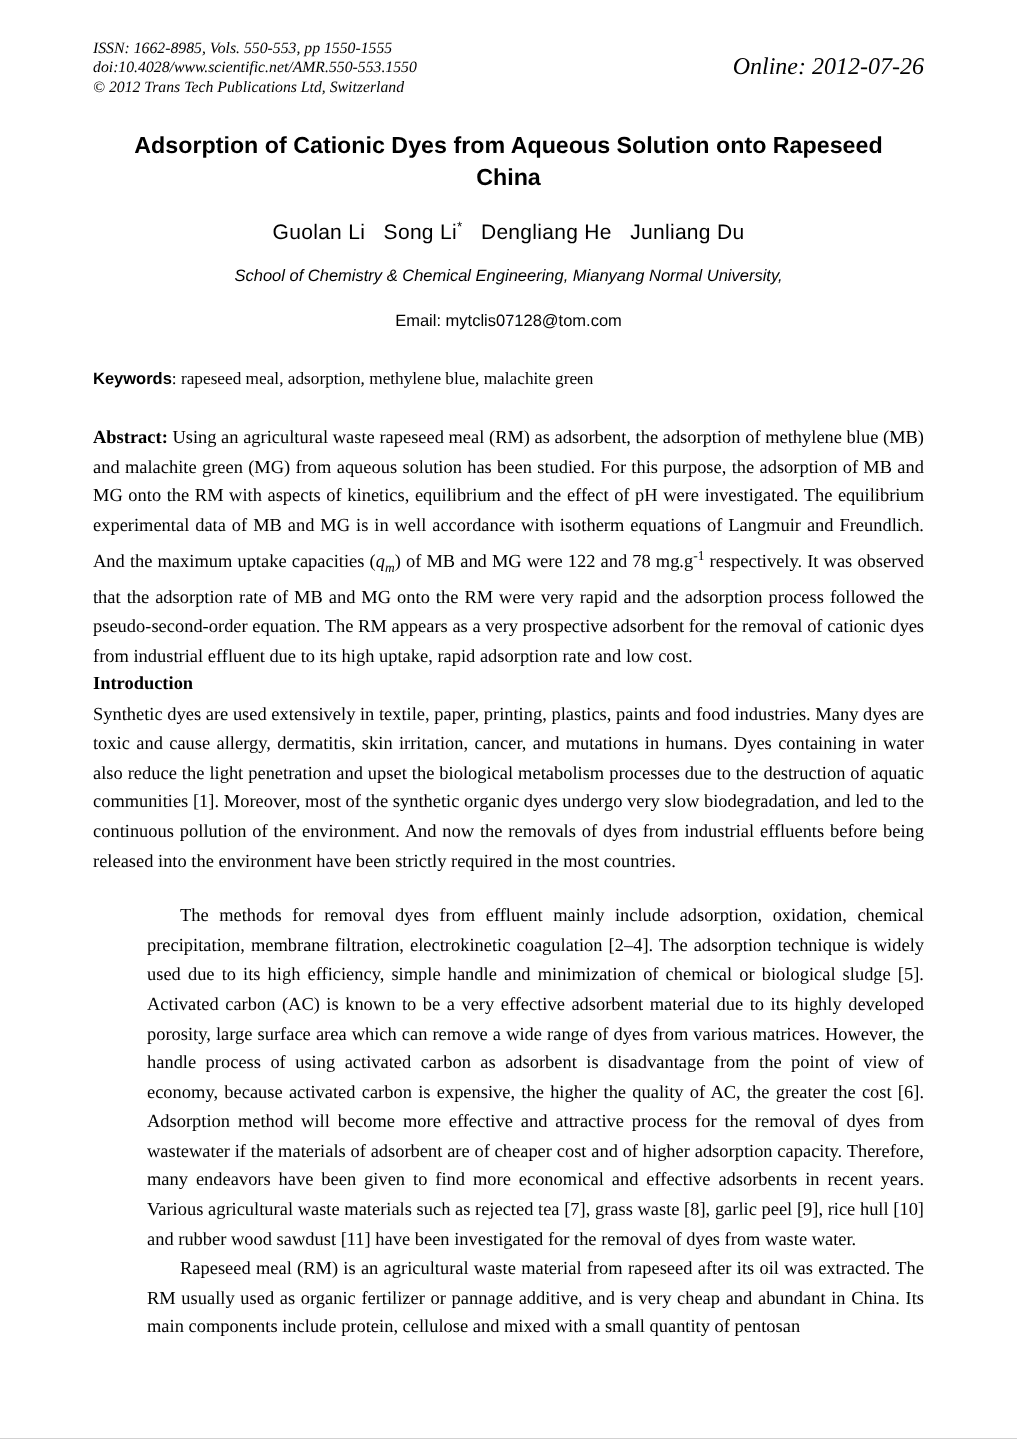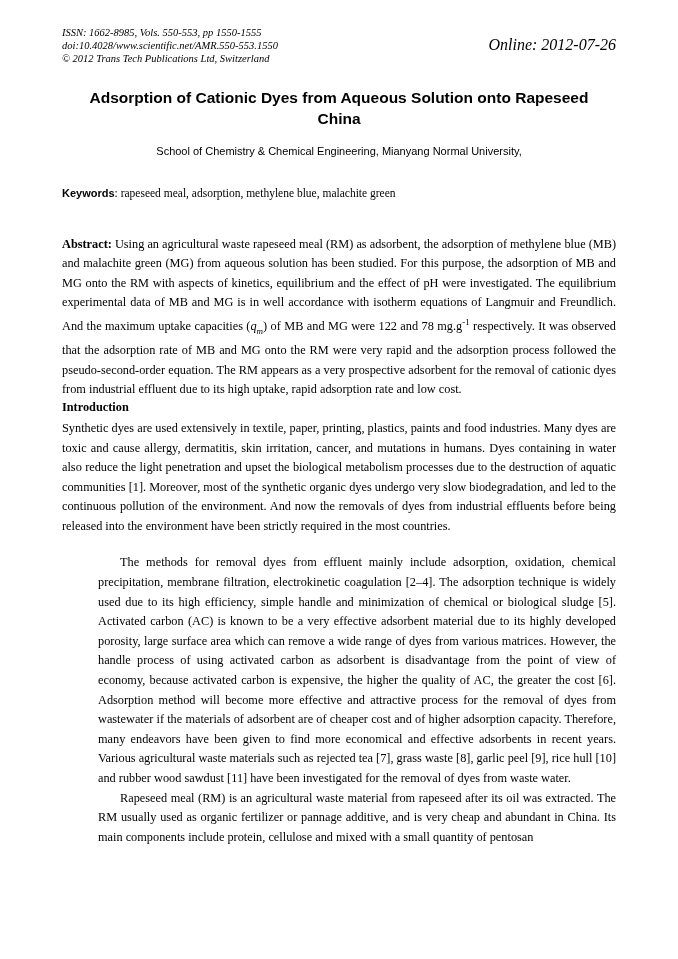--- a/index.html
+++ b/index.html
@@ -57,20 +57,21 @@
   .authors .sup {
     font-size: 9px;
     vertical-align: super;
   }
   .affil {
     font-family: "Liberation Sans", sans-serif;
     font-size: 11px;
     line-height: 18px;
     text-align: center;
     margin-top: 13px;
+    font-style: italic;
   }
   .email {
     font-family: "Liberation Sans", sans-serif;
     font-size: 11px;
     text-align: center;
     margin-top: 15px;
   }
   .keywords {
     font-size: 11.5px;
     margin-top: 26px;
@@ -78,21 +79,21 @@
   }
   .keywords b {
     font-family: "Liberation Sans", sans-serif;
     font-weight: bold;
     font-size: 11px;
   }
   .abstract {
     font-size: 12.3px;
     line-height: 19.6px;
     text-align: justify;
-    margin-top: 34px;
+    margin-top: 21px;
   }
   .abstract .lbl {
     font-weight: bold;
   }
   .section-head {
     font-weight: bold;
     font-size: 12.3px;
     margin-bottom: 4px;
   }
   p.body {
@@ -120,25 +121,29 @@
 
   <div class="header">
     <div class="right">Online: 2012-07-26</div>
     <div class="line">ISSN: 1662-8985, Vols. 550-553, pp 1550-1555</div>
     <div class="line">doi:10.4028/www.scientific.net/AMR.550-553.1550</div>
     <div class="line copyright">© 2012 Trans Tech Publications Ltd, Switzerland</div>
   </div>
 
   <div class="title">Adsorption of Cationic Dyes from Aqueous Solution onto Rapeseed China</div>
 
+  <div class="authors">
+    <span>Guolan Li</span>&nbsp;&nbsp;&nbsp;<span>Song Li</span><span class="sup">*</span>&nbsp;&nbsp;&nbsp;<span>Dengliang He</span>&nbsp;&nbsp;&nbsp;<span>Junliang Du</span>
+  </div>
 
   <div class="affil">
     <div>School of Chemistry &amp; Chemical Engineering, Mianyang Normal University,</div>
   </div>
 
+  <div class="email">Email: mytclis07128@tom.com</div>
 
   <div class="keywords"><b>Keywords</b><span>: rapeseed meal, adsorption, methylene blue, malachite green</span></div>
 
   <div class="abstract"><span class="lbl">Abstract:</span><span> Using an agricultural waste rapeseed meal (RM) as adsorbent, the adsorption of methylene blue (MB) and malachite green (MG) from aqueous solution has been studied. For this purpose, the adsorption of MB and MG onto the RM with aspects of kinetics, equilibrium and the effect of pH were investigated. The equilibrium experimental data of MB and MG is in well accordance with isotherm equations of Langmuir and Freundlich. And the maximum uptake capacities (</span><span class="ital">q</span><sub class="ital">m</sub><span>) of MB and MG were 122 and 78 mg.g</span><sup>-1</sup><span> respectively. It was observed that the adsorption rate of MB and MG onto the RM were very rapid and the adsorption process followed the pseudo-second-order equation. The RM appears as a very prospective adsorbent for the removal of cationic dyes from industrial effluent due to its high uptake, rapid adsorption rate and low cost.</span></div>
 
   <div class="section-head">Introduction</div>
 
   <p class="body tight">Synthetic dyes are used extensively in textile, paper, printing, plastics, paints and food industries. Many dyes are toxic and cause allergy, dermatitis, skin irritation, cancer, and mutations in humans. Dyes containing in water also reduce the light penetration and upset the biological metabolism processes due to the destruction of aquatic communities [1]. Moreover, most of the synthetic organic dyes undergo very slow biodegradation, and led to the continuous pollution of the environment. And now the removals of dyes from industrial effluents before being released into the environment have been strictly required in the most countries.</p>
   <p class="body indent">The methods for removal dyes from effluent mainly include adsorption, oxidation, chemical precipitation, membrane filtration, electrokinetic coagulation [2–4]. The adsorption technique is widely used due to its high efficiency, simple handle and minimization of chemical or biological sludge [5]. Activated carbon (AC) is known to be a very effective adsorbent material due to its highly developed porosity, large surface area which can remove a wide range of dyes from various matrices. However, the handle process of using activated carbon as adsorbent is disadvantage from the point of view of economy, because activated carbon is expensive, the higher the quality of AC, the greater the cost [6]. Adsorption method will become more effective and attractive process for the removal of dyes from wastewater if the materials of adsorbent are of cheaper cost and of higher adsorption capacity. Therefore, many endeavors have been given to find more economical and effective adsorbents in recent years. Various agricultural waste materials such as rejected tea [7], grass waste [8], garlic peel [9], rice hull [10] and rubber wood sawdust [11] have been investigated for the removal of dyes from waste water.</p>
   <p class="body indent" style="margin-top:0; text-indent:22px;">Rapeseed meal (RM) is an agricultural waste material from rapeseed after its oil was extracted. The RM usually used as organic fertilizer or pannage additive, and is very cheap and abundant in China. Its main components include protein, cellulose and mixed with a small quantity of pentosan</p>

